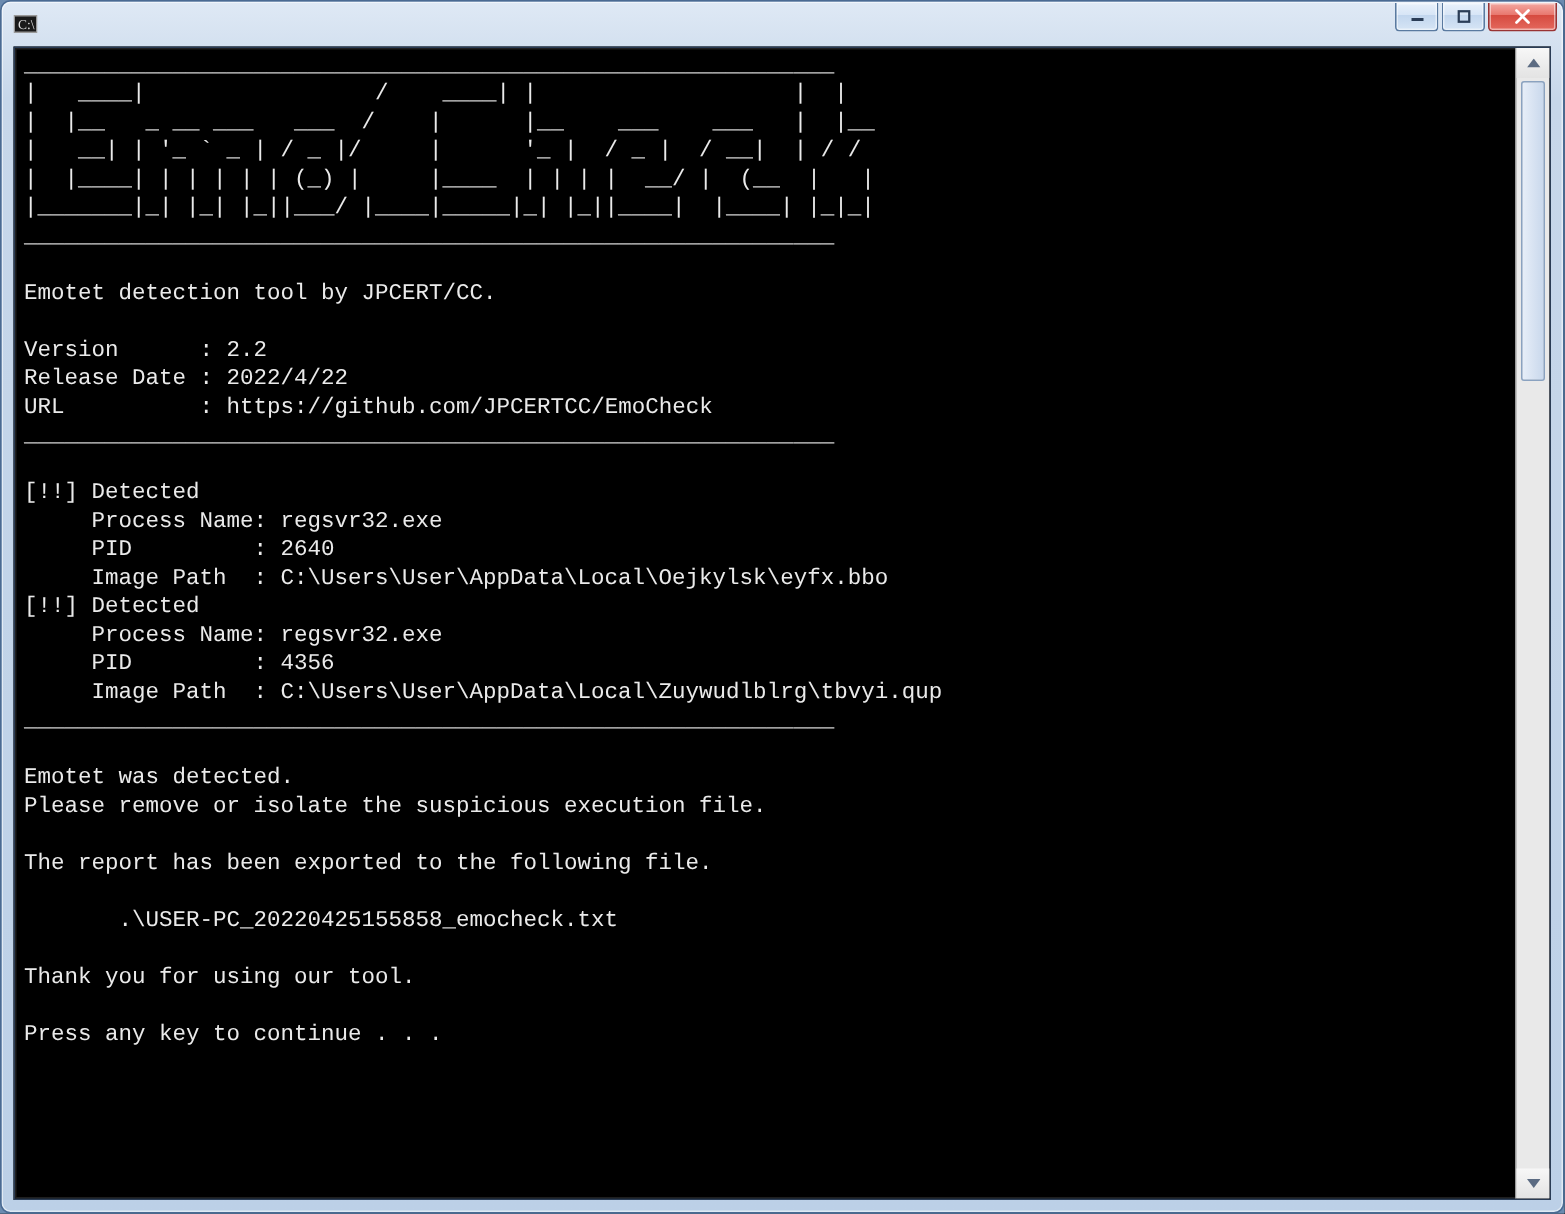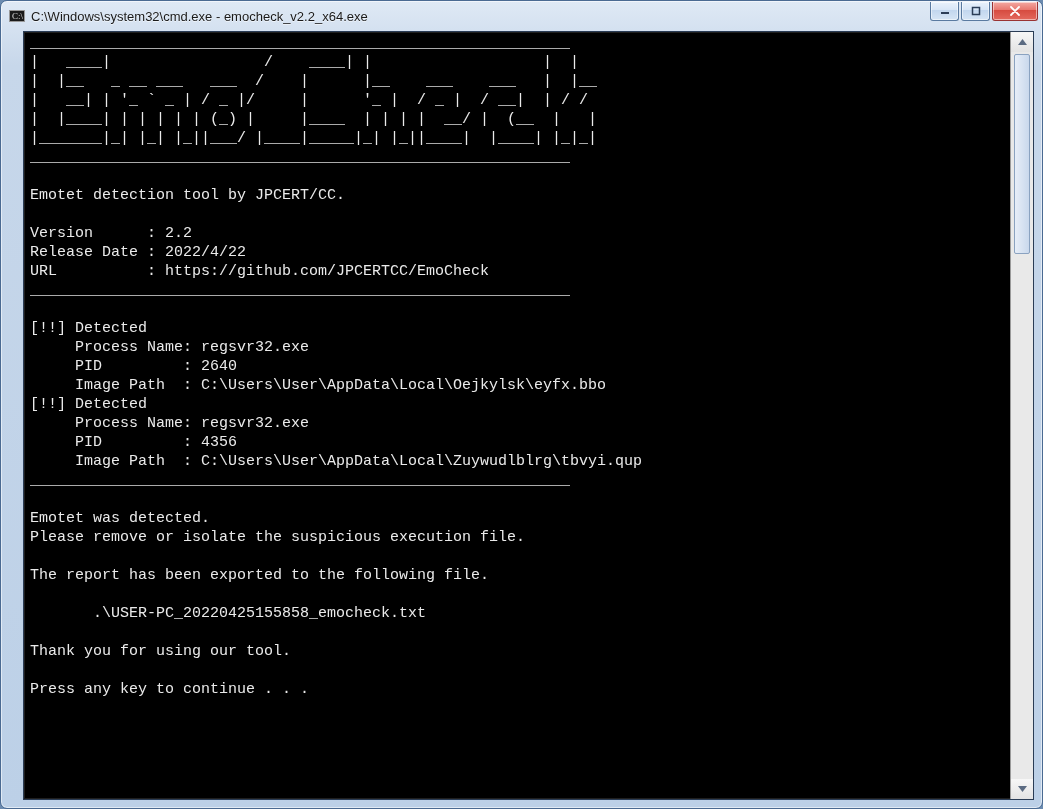--- a/index.html
+++ b/index.html
@@ -60,21 +60,20 @@
   }
   .win-btn svg { display: block; }
 
   .client {
     position: absolute;
     left: 8px; right: 8px; top: 30px; bottom: 8px;
     background: #000;
     border: 1px solid #2a3c55;
     box-shadow: inset 0 0 0 1px rgba(255,255,255,0.12);
     overflow: hidden;
-    margin-left: 14px;
   }
   .console {
     position: absolute;
     left: 0; top: 0; right: 23px; bottom: 0;
     padding: 2px 0 0 6px;
     font-family: Consolas, "Courier New", monospace;
     font-size: 15px;
     line-height: 19px;
     color: #eaeaea;
     white-space: pre;
@@ -109,21 +108,20 @@
 
 <div class="window">
 
   <div class="titlebar">
     <span class="app-icon">
       <svg width="16" height="16" viewBox="0 0 16 16">
         <rect x="0.5" y="2.5" width="15" height="11" fill="#1a1a1a" stroke="#999"></rect>
         <text x="3" y="11" font-family="Consolas" font-size="9" fill="#ddd">C:\</text>
       </svg>
     </span>
-    <span class="title-text">C:\Windows\system32\cmd.exe - emocheck_v2.2_x64.exe</span>
 
     <div class="win-controls">
       <div class="win-btn">
         <svg width="10" height="10" viewBox="0 0 10 10">
             <rect x="1" y="6" width="8" height="2" fill="#2b3d57"></rect>
           </svg>
       </div>
       <div class="win-btn">
         <svg width="10" height="10" viewBox="0 0 10 10">
             <rect x="1.5" y="1.5" width="7" height="7" fill="none" stroke="#2b3d57" stroke-width="1.5"></rect>

